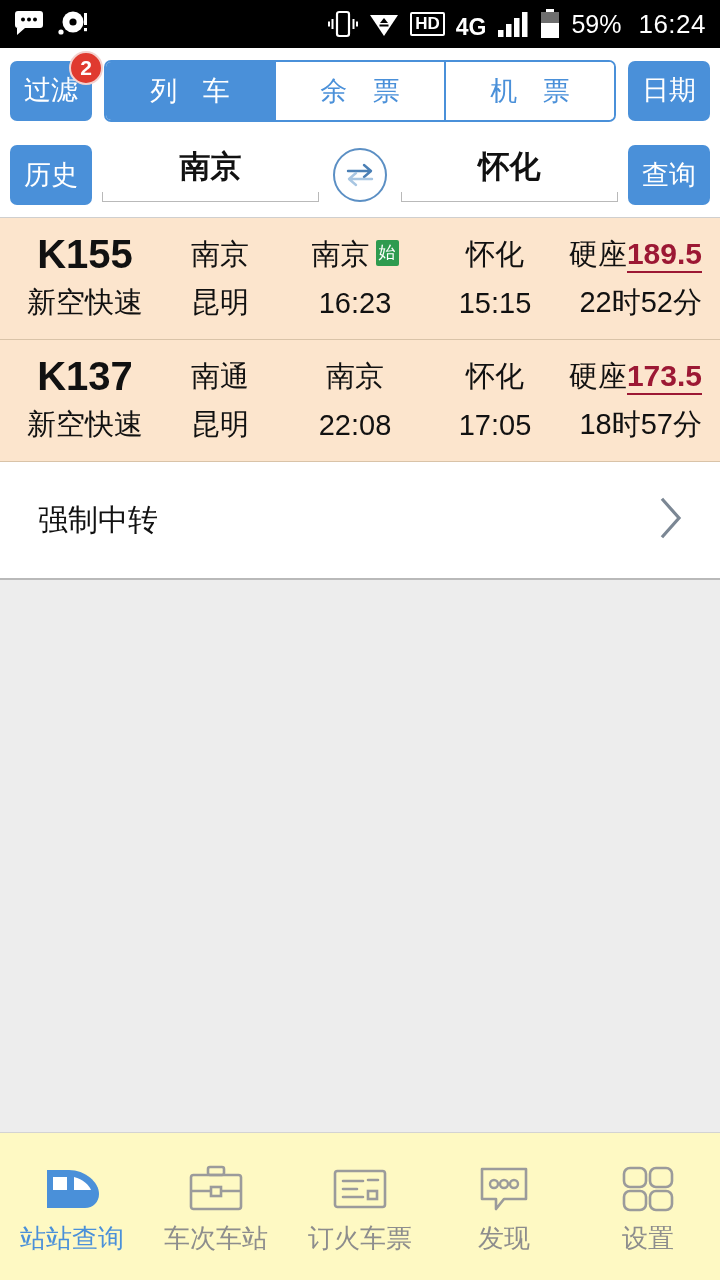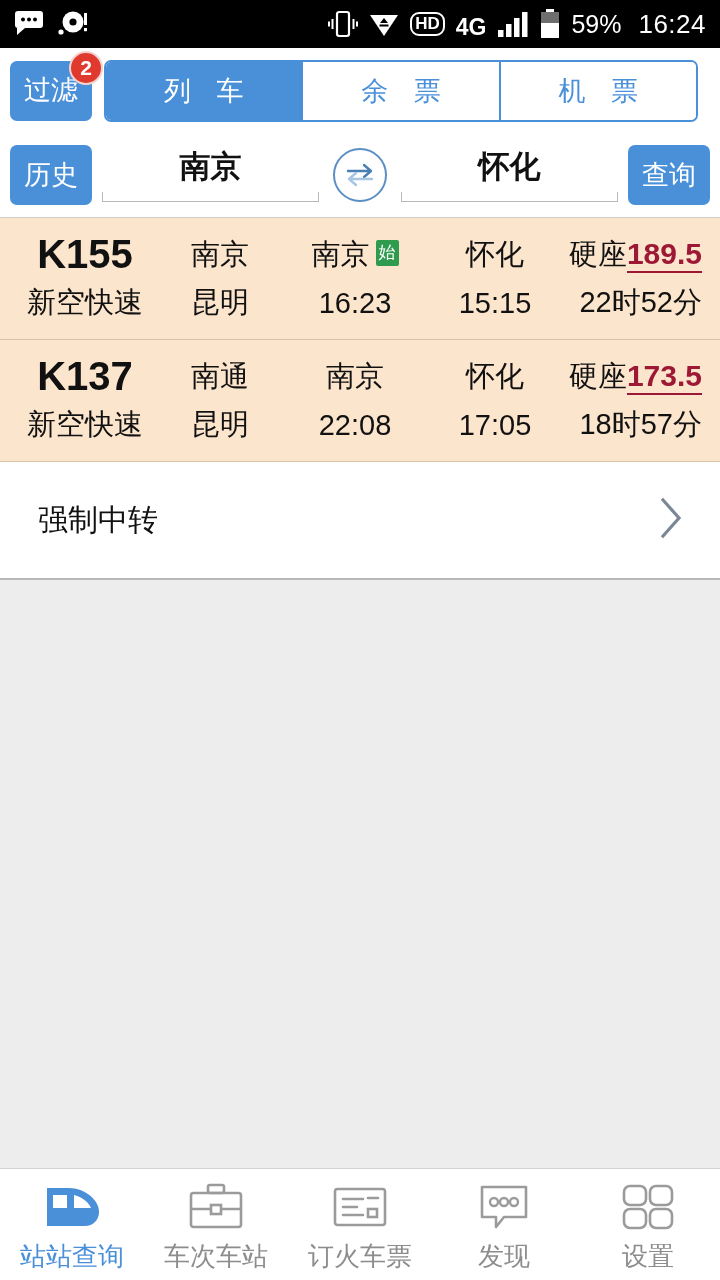--- a/index.html
+++ b/index.html
@@ -14,21 +14,21 @@
   .statusbar{
     height:48px; background:#000; color:#fff;
     display:flex; align-items:center; padding:0 14px;
     flex:none;
   }
   .sb-left{ display:flex; align-items:center; gap:14px; }
   .sb-right{ margin-left:auto; display:flex; align-items:center; gap:11px; }
   .sb-time{ font-size:26px; font-weight:400; letter-spacing:.5px; margin-left:6px;}
   .sb-pct{ font-size:25px; }
   .hd-box{
-    border:2.5px solid #fff; border-radius:9px; font-size:17px; font-weight:700;
+    border:2.5px solid #fff; border-radius:2px; font-size:17px; font-weight:700;
     padding:1px 3px 2px; line-height:1;
   }
   .g4{ font-size:23px; font-weight:600; align-self:flex-start; margin-top:6px; }
 
   
   .toolbar{
     background:#fff; flex:none;
     display:flex; align-items:center;
     padding:0 10px;
   }
@@ -121,21 +121,21 @@
     display:flex; align-items:center; padding:0 36px 0 38px;
     border-bottom:2px solid #b9b9b9;
   }
   .transfer-row .t-label{ font-size:30px; color:#111; }
   .chev{ margin-left:auto; }
 
   .filler{ flex:1; background:#ededed; }
 
   
   .bottomnav{
-    height:112px; background:#ffffff; border-top:1px solid #d3d3d3;
+    height:148px; background:#fef9c3; border-top:1px solid #d3d3d3;
     display:flex; align-items:center; flex:none;
   }
   .nav-item{
     flex:1; display:flex; flex-direction:column; align-items:center; gap:7px;
   }
   .nav-ico{ height:56px; display:flex; align-items:flex-end; justify-content:center; }
   .nav-label{ font-size:26px; color:#8d8d8d; }
   .nav-item.active .nav-label{ color:#4a90d9; }
 </style>
 </head>
@@ -199,20 +199,23 @@
       <div class="seg active">
           <span>列 车</span>
         </div>
       <div class="seg">
           <span>余 票</span>
         </div>
       <div class="seg">
           <span>机 票</span>
         </div>
     </div>
+    <div class="btn-blue">
+      <span>日期</span>
+    </div>
   </div>
 
   <div class="toolbar row2">
     <div class="btn-blue">
       <span>历史</span>
     </div>
     <div class="station-wrap">
       <div class="station">
         <div class="val">南京</div>
         <div class="uline"></div>

